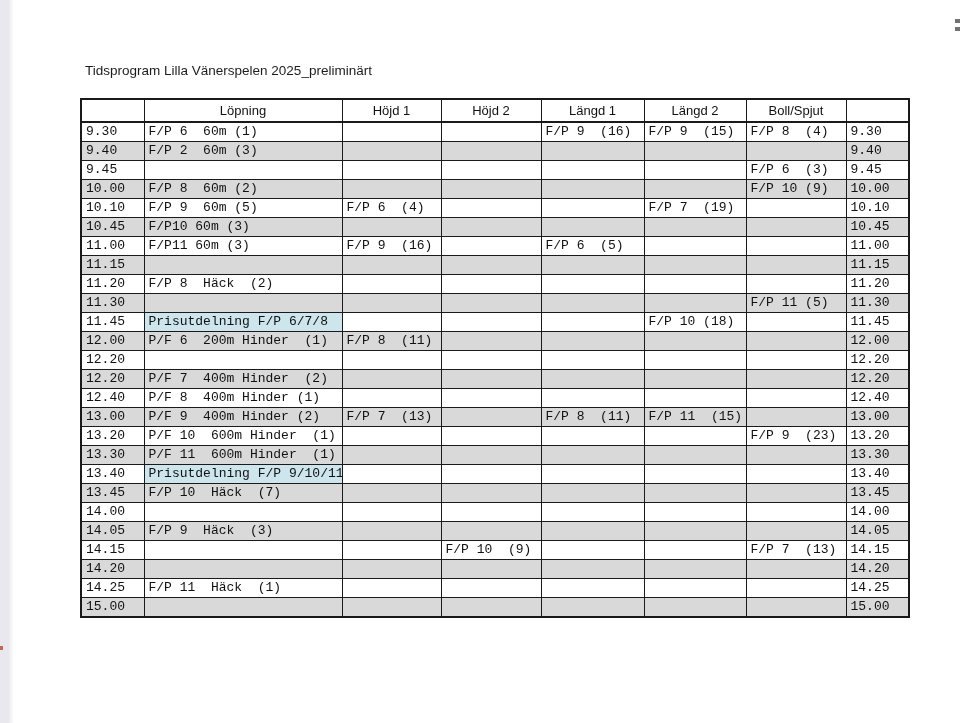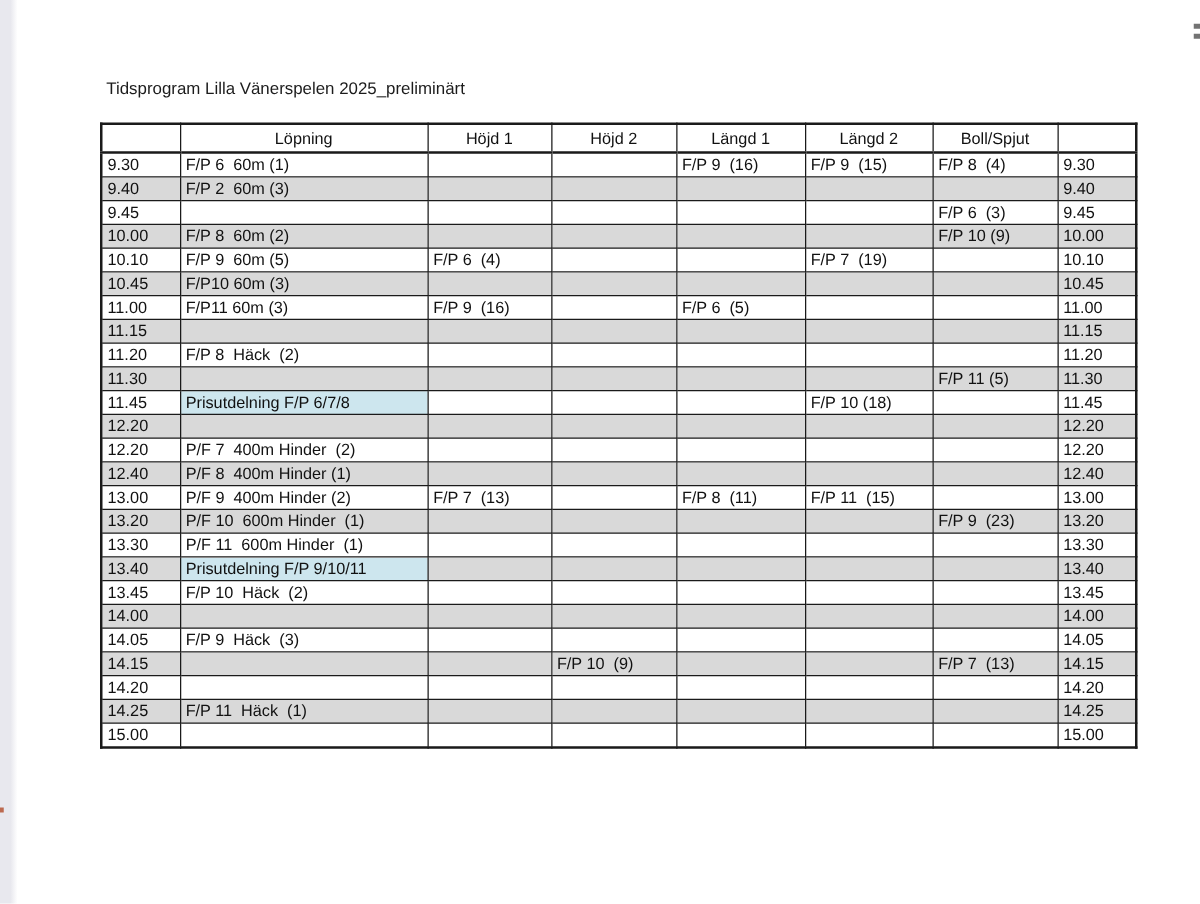--- a/index.html
+++ b/index.html
@@ -56,21 +56,21 @@
     font-weight: normal;
     border-bottom: 2px solid var(--border, #1a1a1a);
     background: #ffffff;
     padding: 0;
   }
   table.schedule tbody td {
     height: 18px;
     text-align: left;
     background: transparent;
   }
-  table.schedule tbody tr { background: #ffffff; }
+  table.schedule tbody tr { background: #ffffff; font-family: Liberation Mono, monospace; }
   table.schedule tbody tr:nth-child(even) { background: var(--shade, #d9d9d9); }
   table.schedule tbody td.hl { background: var(--highlight, #cde6ee); }
 
   .edge-artifact-top {
     position: absolute;
     right: 0; top: 19px;
     width: 6px; height: 14px;
     pointer-events: none;
   }
   .edge-artifact-top::before,
@@ -227,20 +227,30 @@
           <td>11.45</td>
           <td class="hl">Prisutdelning F/P 6/7/8</td>
           <td></td>
           <td></td>
           <td></td>
           <td>F/P 10 (18)</td>
           <td></td>
           <td>11.45</td>
         </tr>
         <tr>
+          <td>12.00</td>
+          <td>P/F 6  200m Hinder  (1)</td>
+          <td>F/P 8  (11)</td>
+          <td></td>
+          <td></td>
+          <td></td>
+          <td></td>
+          <td>12.00</td>
+        </tr>
+        <tr>
           <td>12.20</td>
           <td></td>
           <td></td>
           <td></td>
           <td></td>
           <td></td>
           <td></td>
           <td>12.20</td>
         </tr>
         <tr>
@@ -298,21 +308,21 @@
           <td class="hl">Prisutdelning F/P 9/10/11</td>
           <td></td>
           <td></td>
           <td></td>
           <td></td>
           <td></td>
           <td>13.40</td>
         </tr>
         <tr>
           <td>13.45</td>
-          <td>F/P 10  Häck  (2)</td>
+          <td>F/P 10  Häck  (7)</td>
           <td></td>
           <td></td>
           <td></td>
           <td></td>
           <td></td>
           <td>13.45</td>
         </tr>
         <tr>
           <td>14.00</td>
           <td></td>

